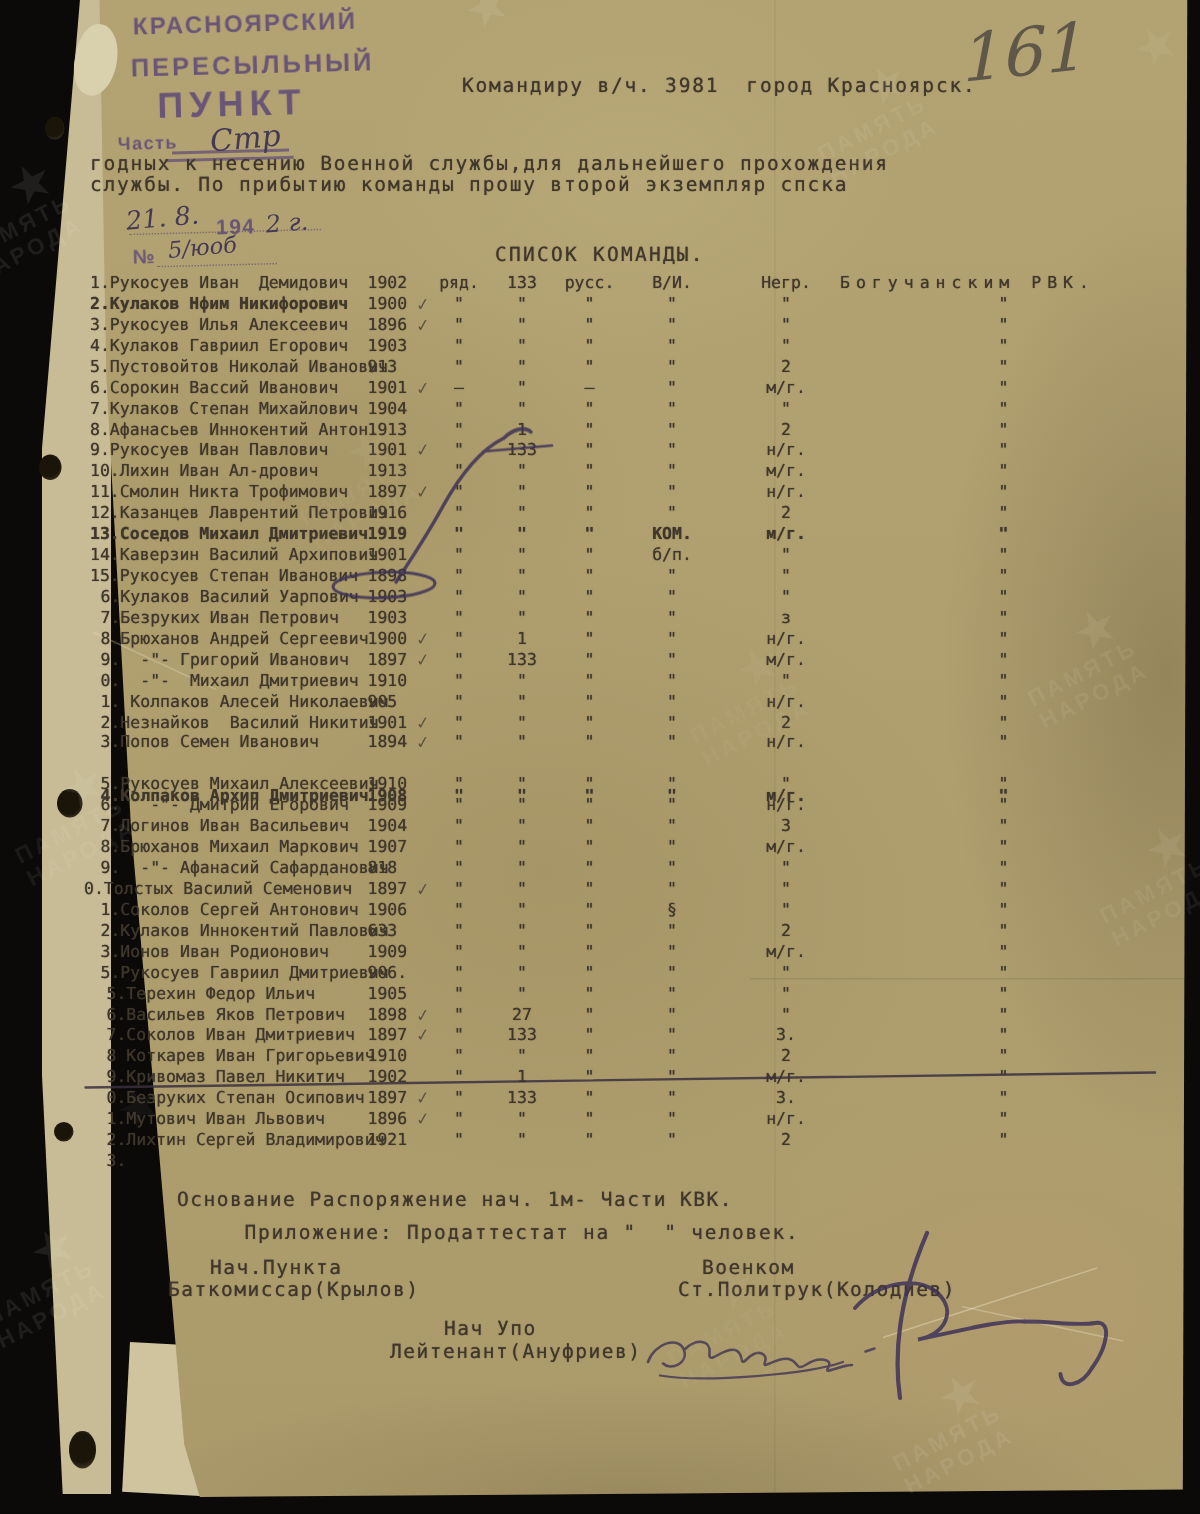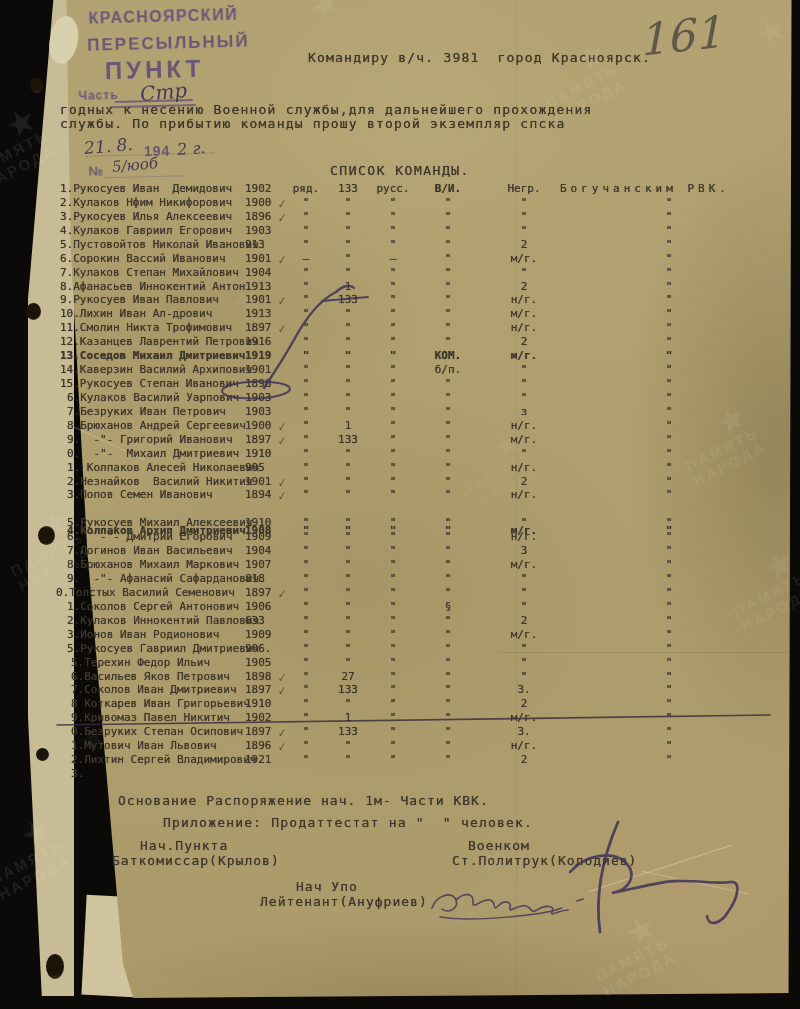--- a/index.html
+++ b/index.html
@@ -85,26 +85,26 @@
   <span class="typed para" style="left:60px;top:116px;">службы. По прибытию команды прошу второй экземпляр спска</span>
   <span class="typed" style="left:330px;top:163px;font-size:13px;letter-spacing:1.5px;">СПИСОК КОМАНДЫ.</span>
 
   <div style="position:absolute;left:0;top:0;width:800px;height:1009px;">
       <div class="row" style="top: 182px;">
         <span class="typed" style="left: 60px;">1.Рукосуев Иван  Демидович</span>
         <span class="typed" style="left: 245px;">1902</span>
         <span class="typed cell" style="left: 286px; width: 40px;">ряд.</span>
         <span class="typed cell" style="left: 328px; width: 40px;">133</span>
         <span class="typed cell" style="left: 370px; width: 46px;">русс.</span>
-        <span class="typed cell" style="left: 424px; width: 48px; font-weight: bold;">В/И.</span>
+        <span class="typed cell" style="left: 424px; width: 48px;">В/И.</span>
         <span class="typed cell" style="left: 498px; width: 52px;">Негр.</span>
         <span class="typed cell cell-wide" style="left: 560px; width: 218px;">Богучанским РВК.</span>
       </div>
       <div class="row" style="top: 195.93px;">
-        <span class="typed" style="left: 60px;">2.Кулаков Нфим Никифорович</span>
+        <span class="typed" style="left: 60px; font-weight: bold;">2.Кулаков Нфим Никифорович</span>
         <span class="typed" style="left: 245px;">1900</span>
         <span class="chk" style="left: 278px;">✓</span>
         <span class="typed cell" style="left: 286px; width: 40px;">"</span>
         <span class="typed cell" style="left: 328px; width: 40px;">"</span>
         <span class="typed cell" style="left: 370px; width: 46px;">"</span>
         <span class="typed cell" style="left: 424px; width: 48px;">"</span>
         <span class="typed cell" style="left: 498px; width: 52px;">"</span>
         <span class="typed cell" style="left: 560px; width: 218px;">"</span>
       </div>
       <div class="row" style="top: 209.86px;">

